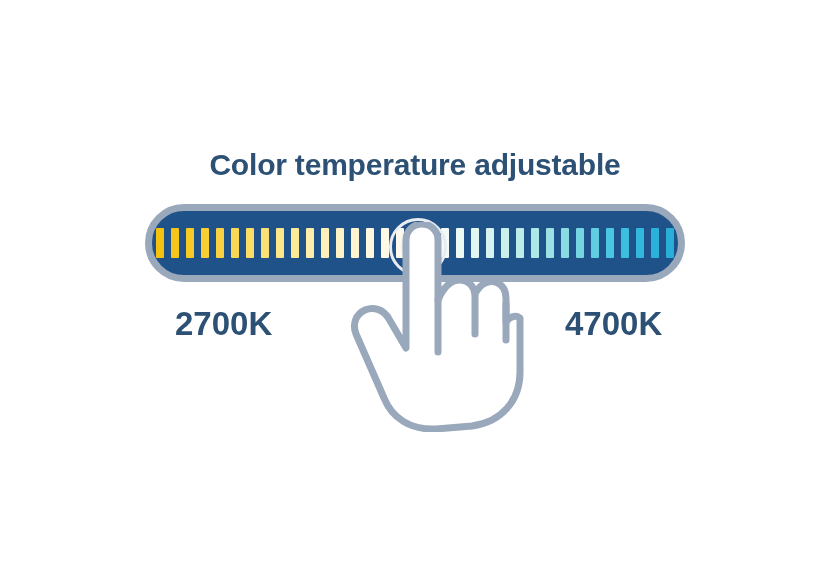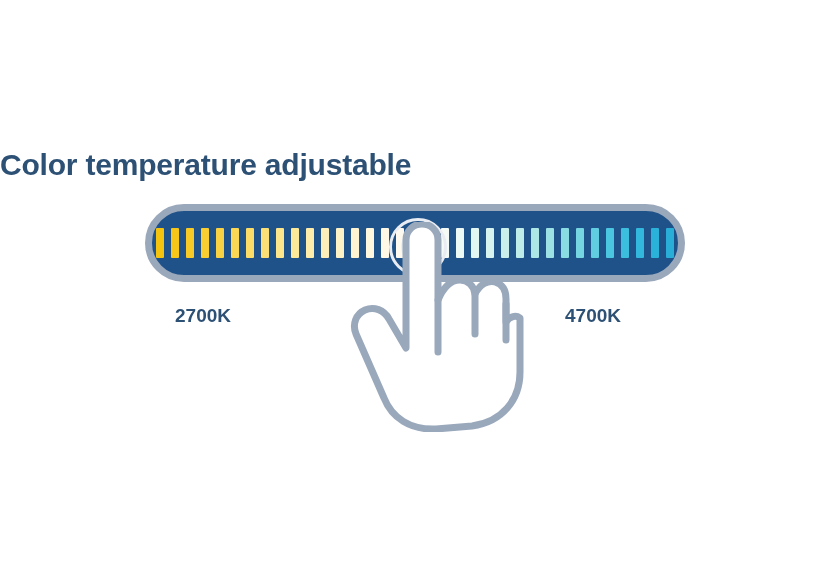--- a/index.html
+++ b/index.html
@@ -23,21 +23,21 @@
     height: 584px;
     background: #ffffff;
   }
 
   
   #title {
     position: absolute;
     left: 0;
     top: 148px;
     width: 830px;
-    text-align: left;
+    text-align: center;
     font-family: "Liberation Sans", sans-serif;
     font-size: 30px;
     font-weight: 600;
     letter-spacing: -0.2px;
     color: #2d5175;
     white-space: nowrap;
   }
 
   
   #slider-track {
@@ -98,21 +98,21 @@
     top: 222px;
     width: 180px;
     height: 210px;
   }
 
   
   .temp-label {
     position: absolute;
     top: 305px;
     font-family: "Liberation Sans", sans-serif;
-    font-size: 19px;
+    font-size: 33px;
     font-weight: 700;
     color: #2d5175;
     white-space: nowrap;
   }
   #label-warm { left: 175px; }
   #label-cool { left: 565px; }
 </style>
 </head>
 <body style="background: rgb(255, 255, 255);">
 

